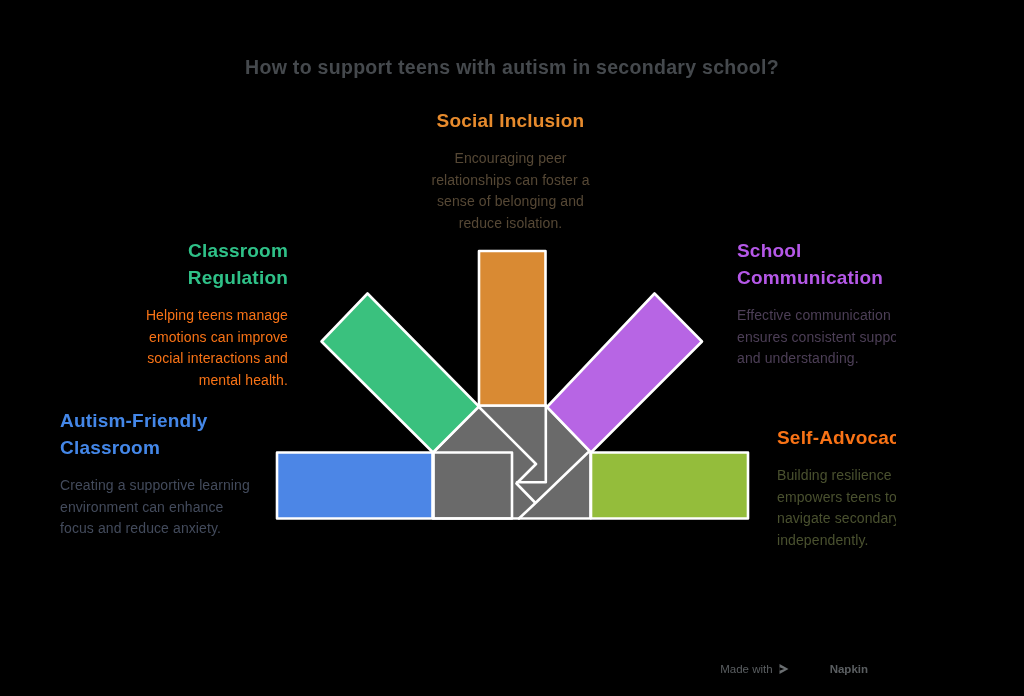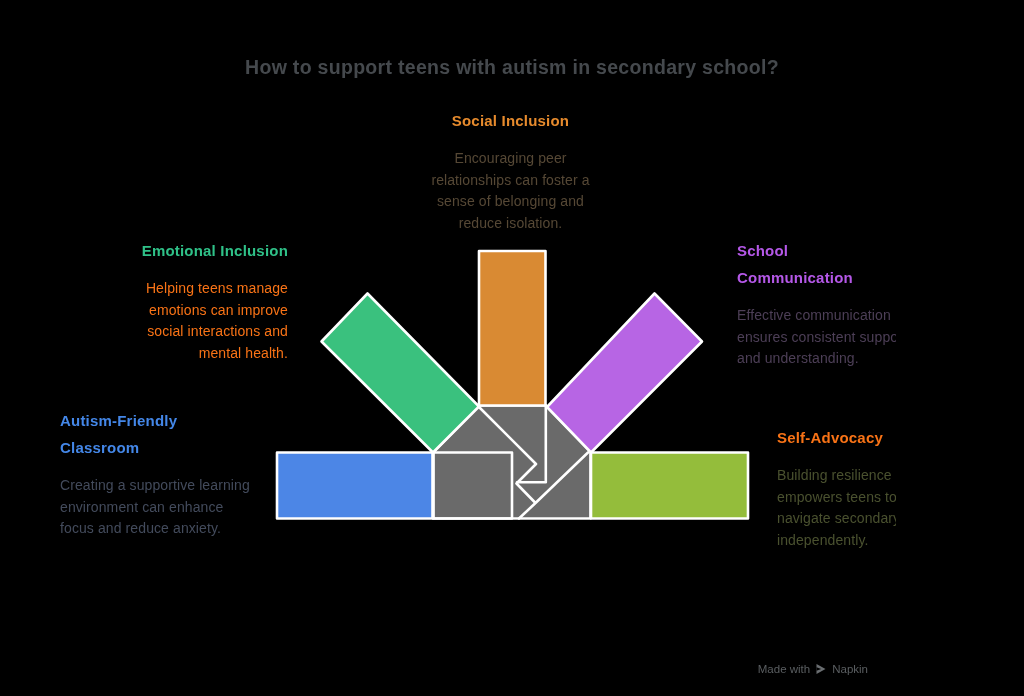--- a/index.html
+++ b/index.html
@@ -2,30 +2,30 @@
 <html><head>
 <meta charset="utf-8">
 <style>
   html,body{margin:0;padding:0;background:#000;}
   .canvas{position:relative;width:896px;height:696px;background:#000;overflow:hidden;
           font-family:"Liberation Sans",sans-serif;}
   .title{position:absolute;top:56px;left:0;width:1024px;text-align:center;
          font-size:19.5px;font-weight:700;letter-spacing:.3px;}
   .graphic{position:absolute;left:0;top:0;}
   .section{position:absolute;}
-  .heading{font-size:15px;font-weight:700;line-height:27px;letter-spacing:.2px;}
+  .heading{font-size:19px;font-weight:700;line-height:27px;letter-spacing:.2px;}
   .desc{margin-top:14px;font-size:14px;font-weight:500;line-height:21.5px;letter-spacing:.1px;}
   .sec-social{left:418px;top:107px;width:185px;text-align:center;}
   .sec-emotional{left:113px;top:237px;width:175px;text-align:right;}
   .sec-school{left:737px;top:237px;width:170px;text-align:left;}
   .sec-autism{left:60px;top:407px;width:190px;text-align:left;}
   .sec-self{left:777px;top:424px;width:170px;text-align:left;}
   .watermark{position:absolute;right:28px;bottom:21px;display:flex;align-items:center;
              gap:5px;font-size:11.5px;font-weight:500;}
-  .watermark .brand{font-weight:400;}
+  .watermark .brand{font-weight:700;margin-left:35px;}
   .shape{stroke:#ffffff;stroke-width:2.6;stroke-linejoin:round;}
   .seam{fill:none;stroke:#ffffff;stroke-width:2.6;stroke-linejoin:round;stroke-linecap:round;}
 </style>
 </head>
 <body>
 
 <div class="canvas">
 
   <div class="title" style="color: rgb(69, 73, 77);">How to support teens with autism in secondary school?</div>
 
@@ -44,21 +44,21 @@
              M535.5,503 L588,452.5
              M545.8,405.5 L545.8,482.3 L517,482.3"></path>
   </svg>
 
   <div class="section sec-social">
     <div class="heading" style="color: rgb(231, 139, 45);">Social Inclusion</div>
     <div class="desc" style="color: rgb(86, 72, 53);">Encouraging peer relationships can foster a sense of belonging and reduce isolation.</div>
   </div>
 
   <div class="section sec-emotional">
-    <div class="heading" style="color: rgb(47, 193, 136);">Emotional Inclusion</div>
+    <div class="heading" style="color: rgb(47, 193, 136);">Classroom Regulation</div>
     <div class="desc" style="color: #f97316;">Helping teens manage emotions can improve social interactions and mental health.</div>
   </div>
 
   <div class="section sec-school">
     <div class="heading" style="color: rgb(181, 88, 232);">School Communication</div>
     <div class="desc" style="color: rgb(77, 63, 87);">Effective communication ensures consistent support and understanding.</div>
   </div>
 
   <div class="section sec-autism">
     <div class="heading" style="color: rgb(68, 135, 232);">Autism-Friendly Classroom</div>

